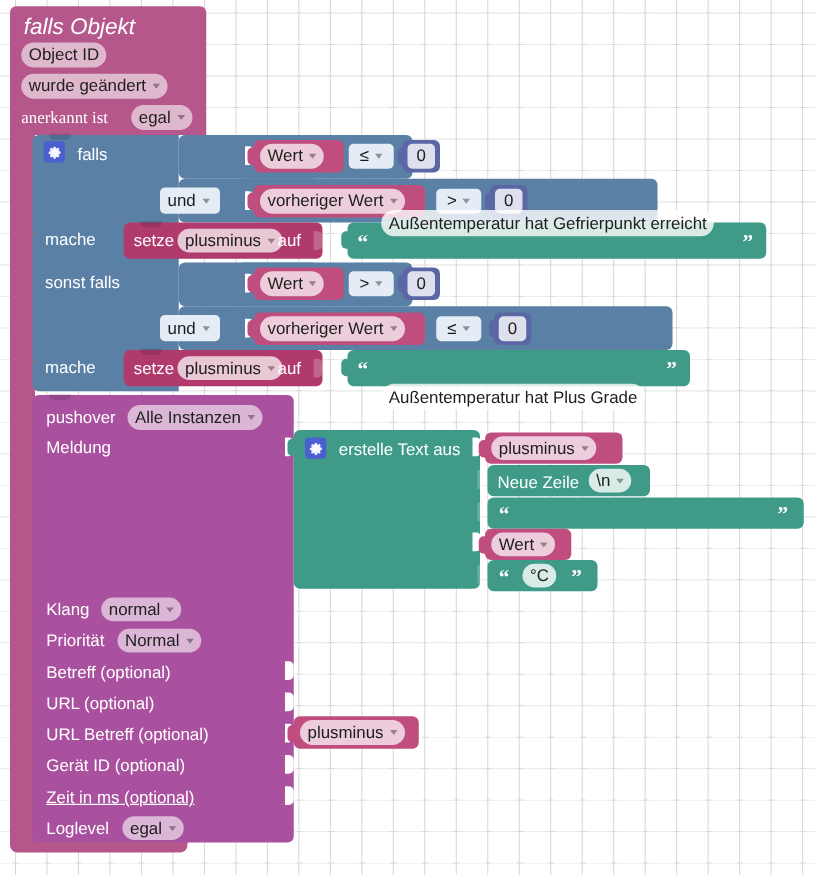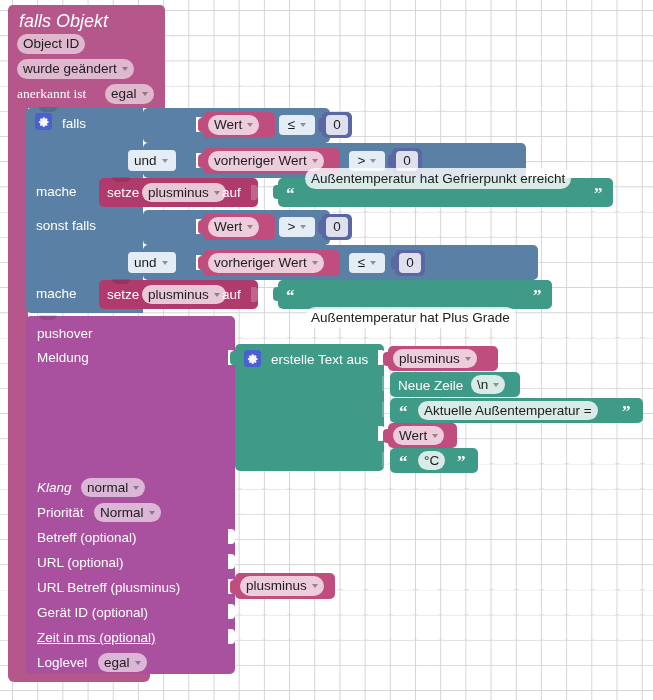--- a/index.html
+++ b/index.html
@@ -306,43 +306,47 @@
   <div class="plug p-text" style="left:273px; top:287px;"></div>
   <div class="quote" style="left:286px; top:287px;">“</div>
   <div class="field f-white" style="left:305px; top:284px; height:21px;margin-top:23px;">
     <span>Außentemperatur hat Plus Grade</span>
   </div>
   <div class="quote" style="left:533px; top:287px;">”</div>
 
   <div class="blk c-send notch-top" style="left:26px; top:316px; width:209px; height:358px;"></div>
 
   <div class="blk-label" style="left:37px; top:327px;">pushover</div>
+  <div class="field f-light" style="left:102px; top:324px; height:20px;">
+    <span>Alle Instanzen</span>
+    <span class="caret"></span>
+  </div>
 
   <div class="blk-label" style="left:37px; top:351px;">Meldung</div>
   <div class="socket socket-w" style="left:228px; top:350px;"></div>
 
-  <div class="blk-label" style="left:37px; top:481px;font-style:italic;">Klang</div>
+  <div class="blk-label" style="left:37px; top:481px;">Klang</div>
   <div class="field f-light" style="left:81px; top:478px; height:19px;">
     <span>normal</span>
     <span class="caret"></span>
   </div>
 
   <div class="blk-label" style="left:37px; top:506px;">Priorität</div>
   <div class="field f-light" style="left:94px; top:503px; height:19px;">
     <span>Normal</span>
     <span class="caret"></span>
   </div>
 
   <div class="blk-label" style="left:37px; top:531px;">Betreff (optional)</div>
   <div class="socket socket-w" style="left:228px; top:529px;"></div>
 
   <div class="blk-label" style="left:37px; top:556px;">URL (optional)</div>
   <div class="socket socket-w" style="left:228px; top:554px;"></div>
 
-  <div class="blk-label" style="left:37px; top:581px;">URL Betreff (plusminus)</div>
+  <div class="blk-label" style="left:37px; top:581px;">URL Betreff (optional)</div>
   <div class="socket socket-w" style="left:228px; top:579px;"></div>
 
   <div class="blk-label" style="left:37px; top:606px;">Gerät ID (optional)</div>
   <div class="socket socket-w" style="left:228px; top:604px;"></div>
 
   <div class="blk-label" style="left:37px; top:631px;text-decoration:underline;">Zeit in ms (optional)</div>
   <div class="socket socket-w" style="left:228px; top:629px;"></div>
 
   <div class="blk-label" style="left:37px; top:656px;">Loglevel</div>
   <div class="field f-light" style="left:98px; top:653px; height:19px;">
@@ -373,23 +377,20 @@
   <div class="blk c-text" style="left:390px; top:372px; width:130px; height:25px;"></div>
   <div class="blk-label" style="left:398px; top:379px;">Neue Zeile</div>
   <div class="field f-white" style="left:471px; top:375px; height:19px;">
     <span>\n</span>
     <span class="caret"></span>
   </div>
 
   <div class="socket" style="left:382px; top:402px;"></div>
   <div class="blk c-text" style="left:390px; top:398px; width:253px; height:25px;"></div>
   <div class="quote" style="left:399px; top:403px;">“</div>
-  <div class="field f-white" style="left:418px; top:401px; height:19px;">
-    <span>Aktuelle Außentemperatur = </span>
-  </div>
   <div class="quote" style="left:622px; top:403px;">”</div>
 
   <div class="socket socket-w" style="left:378px; top:426px;"></div>
   <div class="blk c-varget" style="left:388px; top:423px; width:69px; height:25px;"></div>
   <div class="plug p-varget" style="left:383px; top:429px;"></div>
   <div class="field f-lighter" style="left:393px; top:426px; height:19px;">
     <span>Wert</span>
     <span class="caret"></span>
   </div>
 

